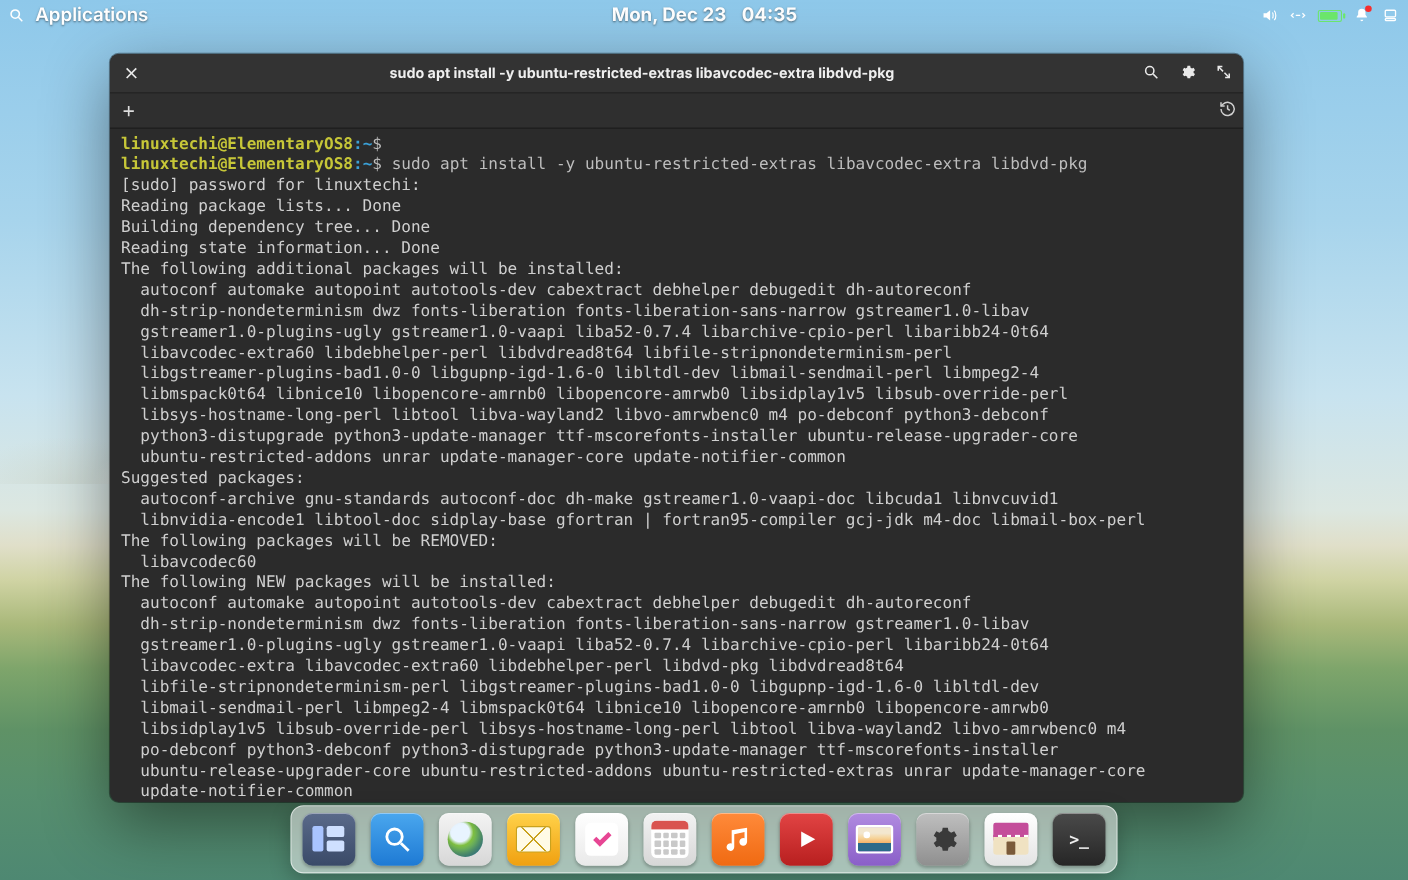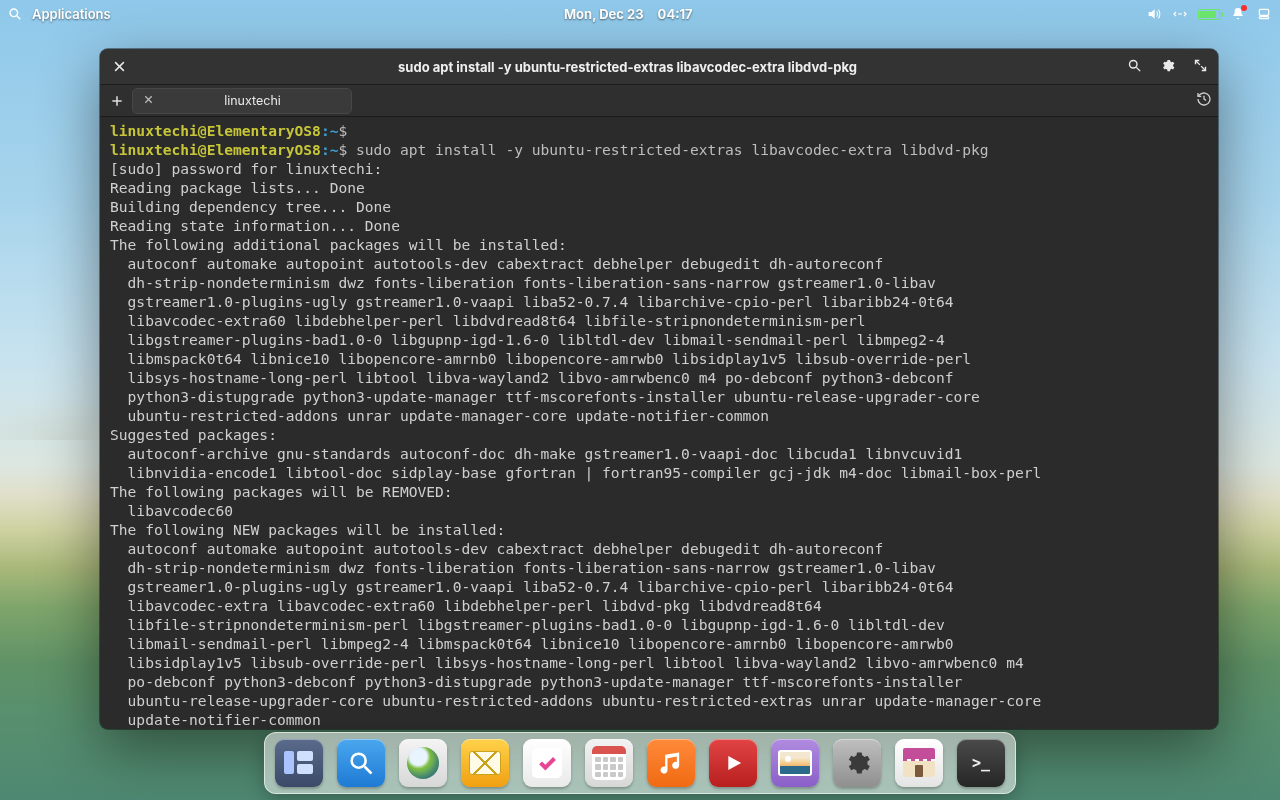--- a/index.html
+++ b/index.html
@@ -18,21 +18,21 @@
   content: ""; position: absolute; left: 0; right: 0; top: 330px; height: 110px;
   background:
     radial-gradient(80px 50px at 140px 100%, rgba(255,255,255,.55), transparent 70%),
     radial-gradient(120px 60px at 60px 100%, rgba(200,210,200,.5), transparent 72%),
     radial-gradient(60px 40px at 250px 100%, rgba(220,225,220,.45), transparent 72%);
   pointer-events: none;
 }
 
 .panel {
   height: 28px; display: flex; align-items: center; justify-content: space-between;
-  padding: 1px 8px; font-size: 13px; font-weight: 600;
+  padding: 1px 8px; font-size: 17px; font-weight: 600;
   text-shadow: 0 1px 2px rgba(0,0,0,.5);
   gap: 15px;
 }
 .panel-left, .panel-right { display: flex; align-items: center; gap: 10px; }
 .panel-left .search-icon { width: 14px; height: 14px; }
 .panel svg { width: 16px; height: 16px; }
 .clock-group { display: flex; gap: 14px; font-weight: 700; justify-content: space-between; }
 .tray-icon { display: inline-flex; align-items: center; }
 .battery { display: inline-flex; align-items: center; }
 .battery-shell {
@@ -41,21 +41,21 @@
 }
 .battery-shell::after {
   content: ""; position: absolute; right: -4px; top: 2px; width: 2px; height: 5px;
   background: #6be66b; border-radius: 1px;
 }
 .battery-fill { position: absolute; inset: 1px 3px 1px 1px; background: #6be66b; border-radius: 1px; }
 .bell { position: relative; }
 .bell-dot { position: absolute; top: -1px; right: -1px; width: 6px; height: 6px; background: #f62e2e; border-radius: 50%; }
 
 .window {
-  position: absolute; left: 100px; top: 49px; width: 1118px; height: 680px;
+  position: absolute; left: 100px; top: 49px; width: 1030px; height: 680px;
   background: #2b2b2b; border-radius: 8px; overflow: hidden;
   box-shadow: 0 20px 60px rgba(0,0,0,.45), 0 0 0 1px rgba(0,0,0,.4);
   display: flex; flex-direction: column;
 }
 .titlebar {
   height: 36px; background: #333333; display: flex; align-items: center;
   padding: 0 10px; gap: 10px; border-bottom: 1px solid #1d1d1d;
 }
 .titlebar .title {
   flex: 1; text-align: center; font-size: 13px; font-weight: 700; color: #efefef;
@@ -148,21 +148,21 @@
     <span class="tray-icon">
       <svg class="search-icon" viewBox="0 0 24 24" fill="none" stroke="#fff" stroke-width="2.4">
           <circle cx="10" cy="10" r="6.5"></circle>
           <line x1="15" y1="15" x2="21" y2="21"></line>
         </svg>
     </span>
     <span>Applications</span>
   </div>
   <div class="clock-group">
     <span>Mon, Dec 23</span>
-    <span>04:17</span>
+    <span>04:35</span>
   </div>
   <div class="panel-right">
     <span class="tray-icon">
       <svg viewBox="0 0 24 24" fill="#fff">
           <path d="M4 9v6h4l5 4V5L8 9H4z"></path>
           <path d="M16 8c1.5 1 1.5 7 0 8" fill="none" stroke="#fff" stroke-width="1.6"></path>
           <path d="M18.5 5.5c3 2.5 3 10.5 0 13" fill="none" stroke="#fff" stroke-width="1.6"></path>
         </svg>
     </span>
     <span class="tray-icon">
@@ -221,29 +221,20 @@
     </div>
   </div>
 
   <div class="tabbar">
     <span class="newtab">
       <svg width="14" height="14" viewBox="0 0 24 24" stroke="#ddd" stroke-width="2.6">
           <line x1="12" y1="4" x2="12" y2="20"></line>
           <line x1="4" y1="12" x2="20" y2="12"></line>
         </svg>
     </span>
-    <div class="tab">
-      <span class="x">
-        <svg width="11" height="11" viewBox="0 0 24 24" stroke="#ddd" stroke-width="2.6">
-            <line x1="5" y1="5" x2="19" y2="19"></line>
-            <line x1="19" y1="5" x2="5" y2="19"></line>
-          </svg>
-      </span>
-      <span class="label">linuxtechi</span>
-    </div>
     <span class="history-btn">
       <svg width="16" height="16" viewBox="0 0 24 24" fill="none" stroke="#cfcfcf" stroke-width="2">
           <path d="M3 12a9 9 0 1 0 3-6.7L3 8"></path>
           <polyline points="3 3 3 8 8 8"></polyline>
           <polyline points="12 7 12 12 15 14"></polyline>
         </svg>
     </span>
   </div>
 
   <div class="terminal" id="terminal"><span class="u">linuxtechi@ElementaryOS8</span><span class="p">:</span><span class="p">~</span><span class="c">$ </span>

